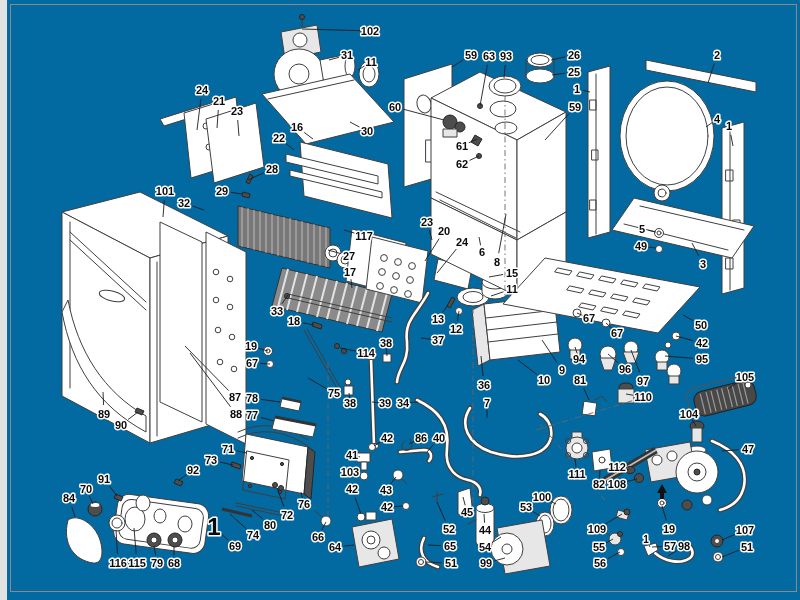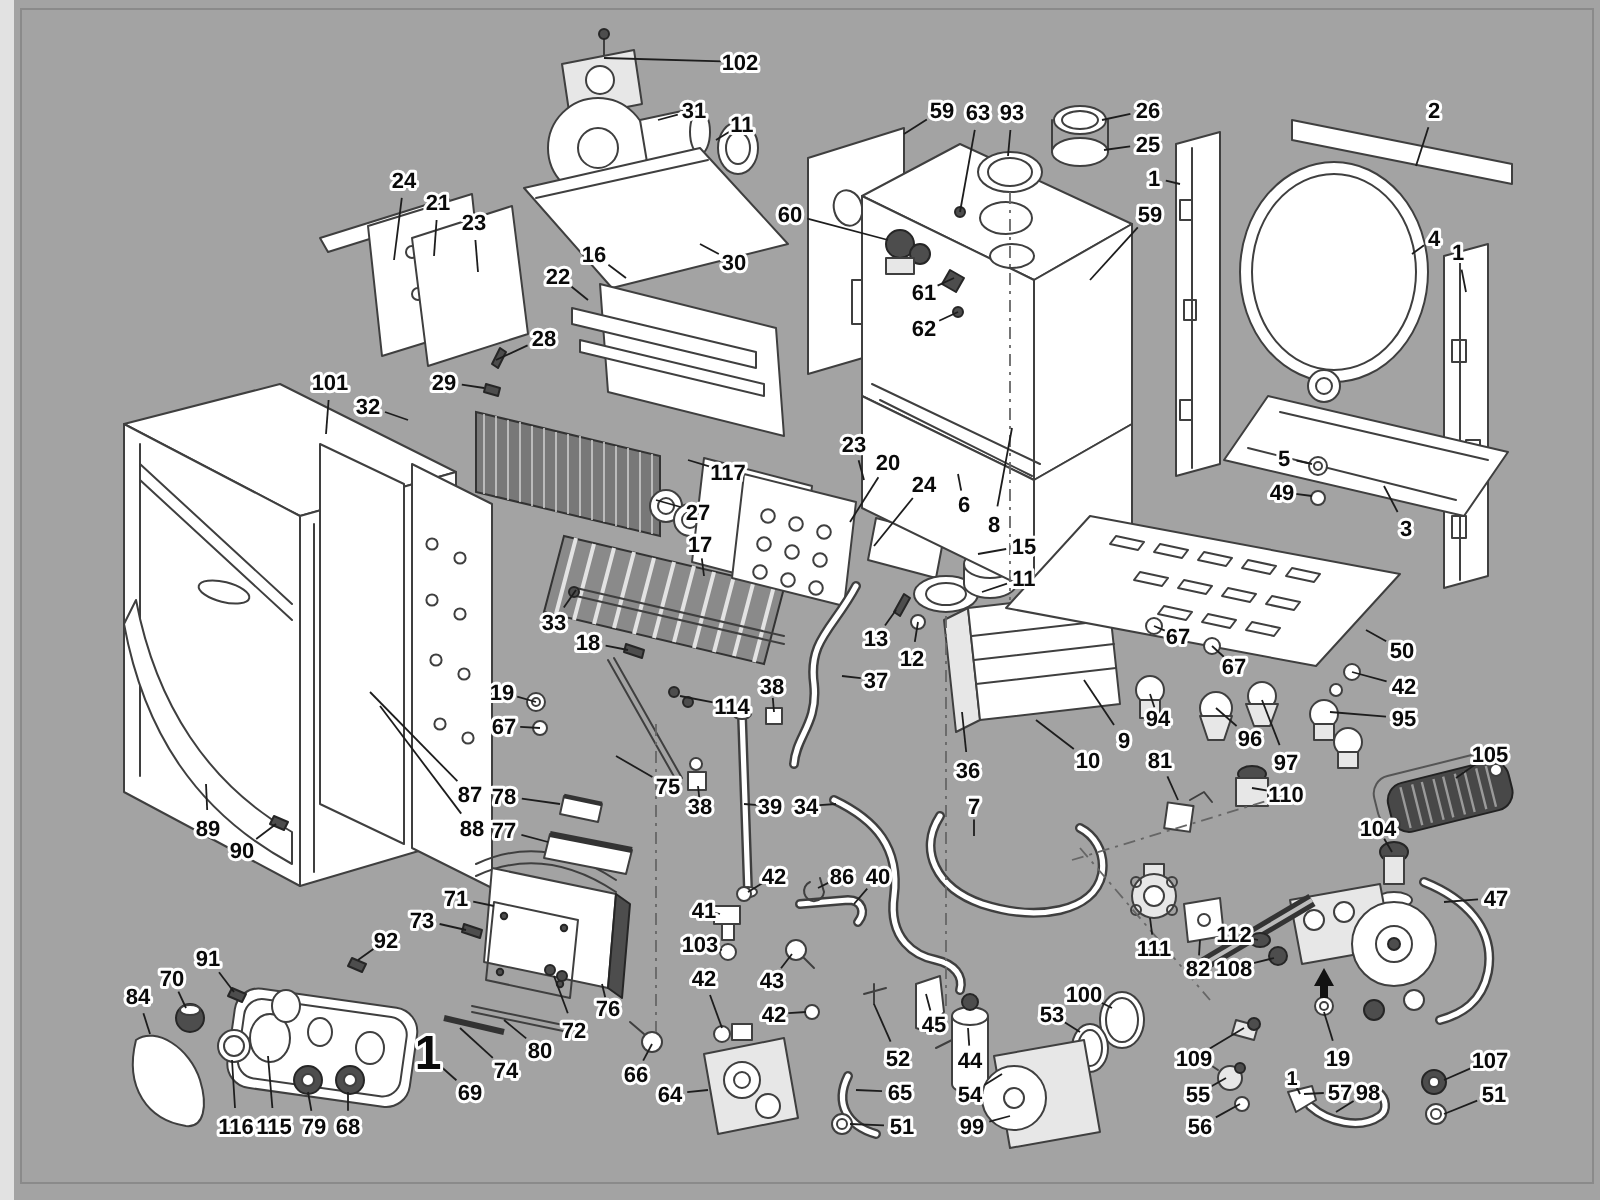--- a/index.html
+++ b/index.html
@@ -1,16 +1,16 @@
 <!DOCTYPE html>
 <html><head>
 <meta charset="utf-8">
 <style>
   html,body{margin:0;padding:0;background:#ffffff;}
-  #page{position:relative;width:800px;height:600px;background:#a3a3a3;overflow:hidden;
+  #page{position:relative;width:800px;height:600px;background:#0369a1;overflow:hidden;
         font-family:"Liberation Sans",sans-serif;}
   #edge{position:absolute;left:0;top:0;width:7px;height:600px;background:#e2e2e2;}
   svg{position:absolute;left:0;top:0;}
   .s{fill:none;stroke:#3f3f3f;stroke-width:1;stroke-linejoin:round;stroke-linecap:round;}
   .w{fill:#ffffff;stroke:#3f3f3f;stroke-width:1;stroke-linejoin:round;}
   .g{fill:#e7e7e7;stroke:#3f3f3f;stroke-width:1;stroke-linejoin:round;}
   .d{fill:#4d4d4d;stroke:#262626;stroke-width:1;stroke-linejoin:round;}
   .dash{fill:none;stroke:#666;stroke-width:0.9;stroke-dasharray:6 3 1.5 3;}
   .tube{fill:none;stroke:#3f3f3f;stroke-width:5;stroke-linecap:round;}
   .tubein{fill:none;stroke:#ffffff;stroke-width:2.6;stroke-linecap:round;}

